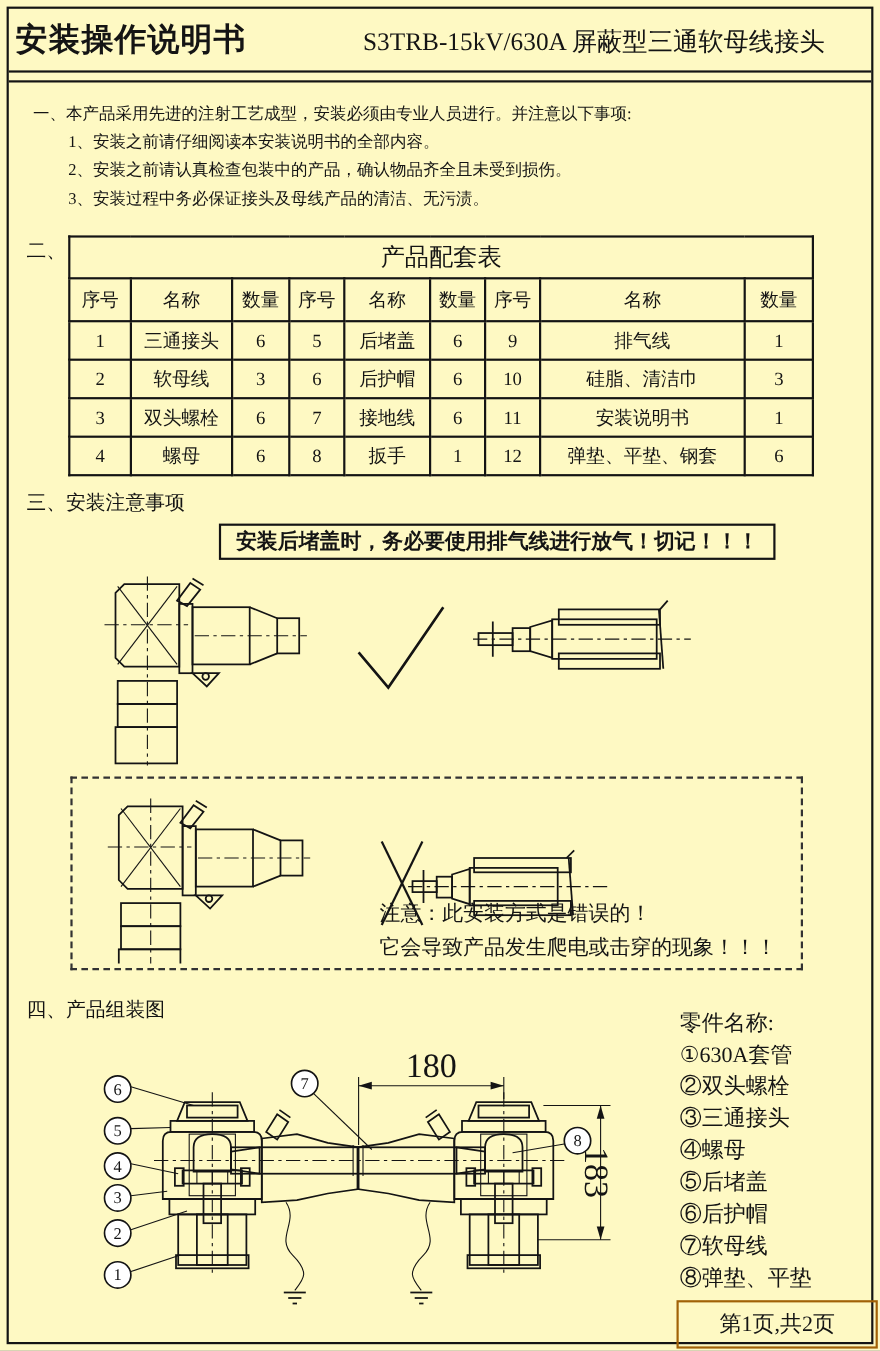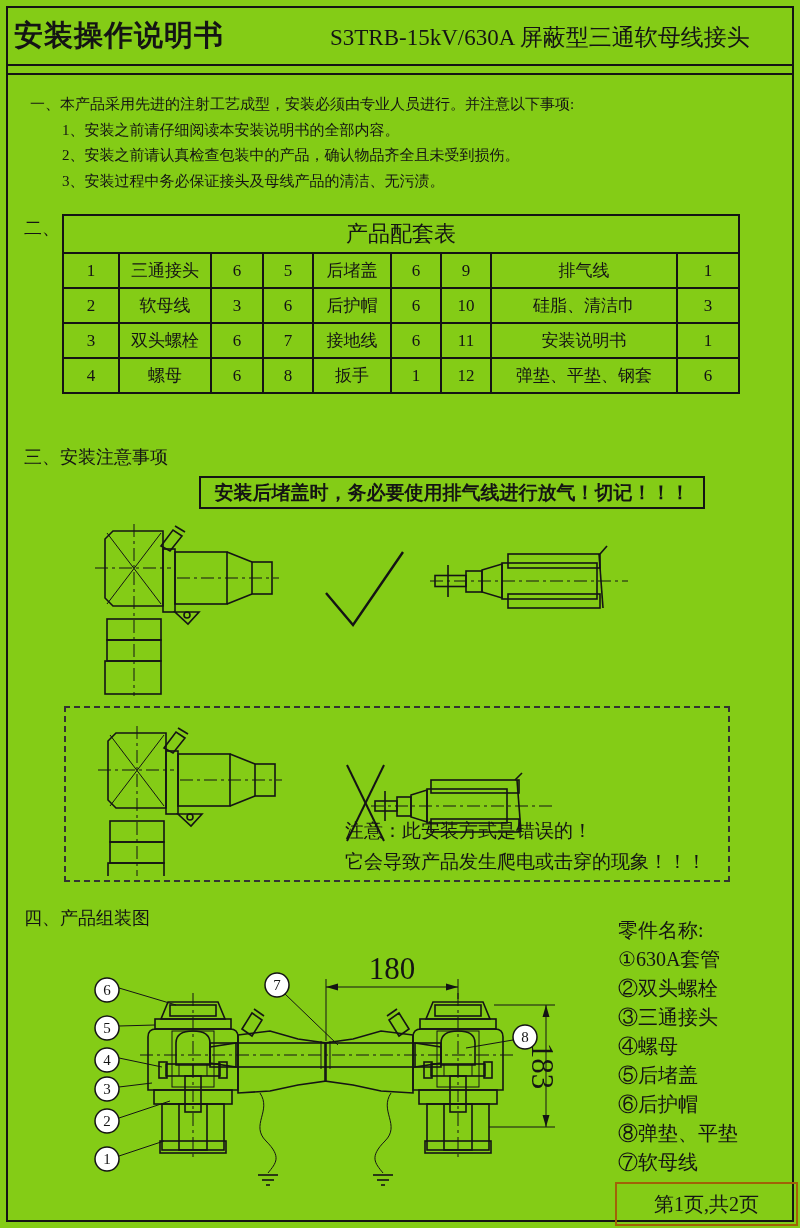--- a/index.html
+++ b/index.html
@@ -1,16 +1,16 @@
 <!DOCTYPE html>
 <html><head>
 <meta charset="utf-8">
 <style>
   html,body{margin:0;padding:0;background:#9a9a9a;}
-  .page{position:relative;width:800px;height:1228px;background:#84cc16;
+  .page{position:relative;width:800px;height:1228px;background:#fef9c3;
         font-family:"Liberation Serif","DejaVu Serif",serif;color:#141414;overflow:hidden;}
   .frame{position:absolute;left:6px;top:6px;right:6px;bottom:6px;border:2px solid #141414;}
   .abs{position:absolute;}
   .doc-title{left:14px;top:16px;font-size:29px;font-weight:bold;letter-spacing:1px;}
   .prod-title{left:330px;top:22px;font-size:23px;white-space:nowrap;}
   .rule{left:8px;right:8px;height:0;border-top:2px solid #141414;}
   .sec1{left:30px;top:92px;width:745px;font-size:15px;line-height:25.5px;}
   .sec1 .items{padding-left:32px;}
   .sec-label{font-size:18px;}
   table.kit{position:absolute;left:62px;top:214px;width:676px;border-collapse:collapse;
@@ -162,20 +162,31 @@
         <col style="width:78px">
         <col style="width:50px">
       <col style="width:50px">
         <col style="width:186px">
         <col style="width:62px">
     </colgroup>
     <tbody>
         <tr>
           <td class="title" colspan="9">产品配套表</td>
         </tr>
+    <tr class="hd">
+      <td>序号</td>
+      <td>名称</td>
+      <td>数量</td>
+      <td>序号</td>
+      <td>名称</td>
+      <td>数量</td>
+      <td>序号</td>
+      <td>名称</td>
+      <td>数量</td>
+    </tr>
     <tr>
       <td>1</td>
       <td>三通接头</td>
       <td>6</td>
       <td>5</td>
       <td>后堵盖</td>
       <td>6</td>
       <td>9</td>
       <td>排气线</td>
       <td>1</td>
@@ -317,19 +328,19 @@
   </svg>
 
   <div class="abs parts">
     <div>零件名称:</div>
     <div>①630A套管</div>
     <div>②双头螺栓</div>
     <div>③三通接头</div>
     <div>④螺母</div>
     <div>⑤后堵盖</div>
     <div>⑥后护帽</div>
+    <div>⑦软母线</div>
     <div>⑧弹垫、平垫</div>
-    <div>⑦软母线</div>
   </div>
 
   <div class="abs footerbox">第1页,共2页</div>
 
 </div>
 
 </body></html>

